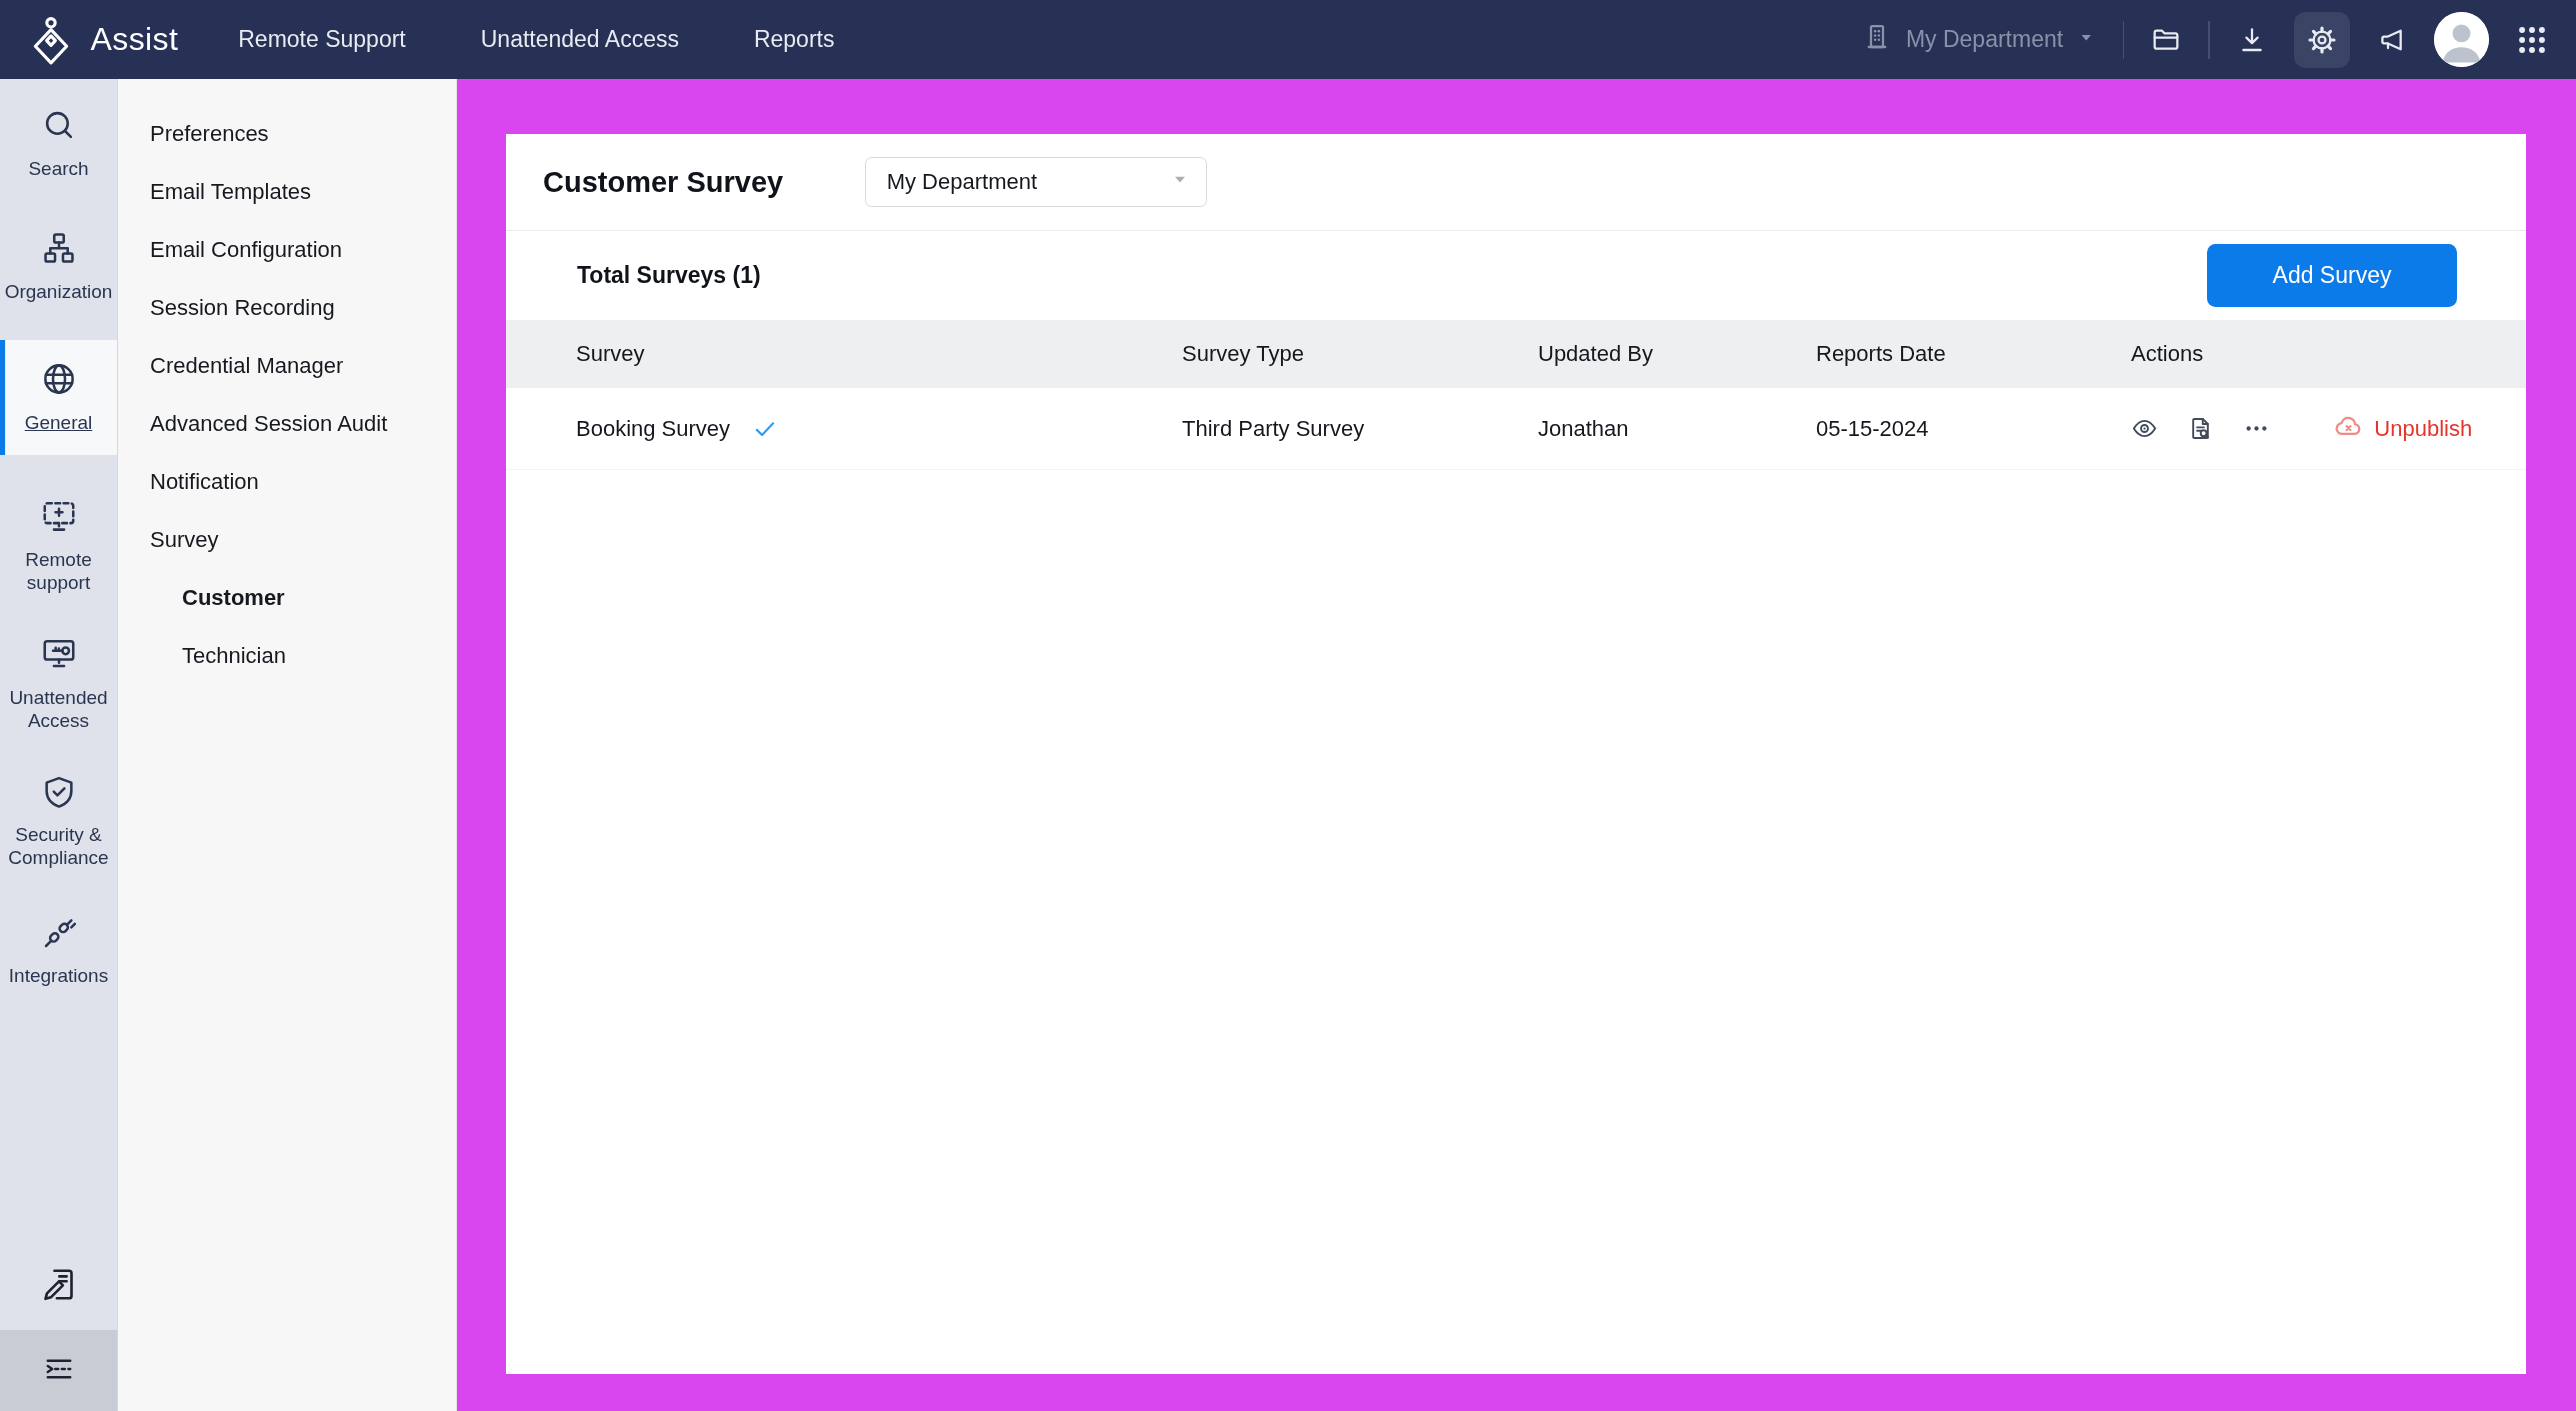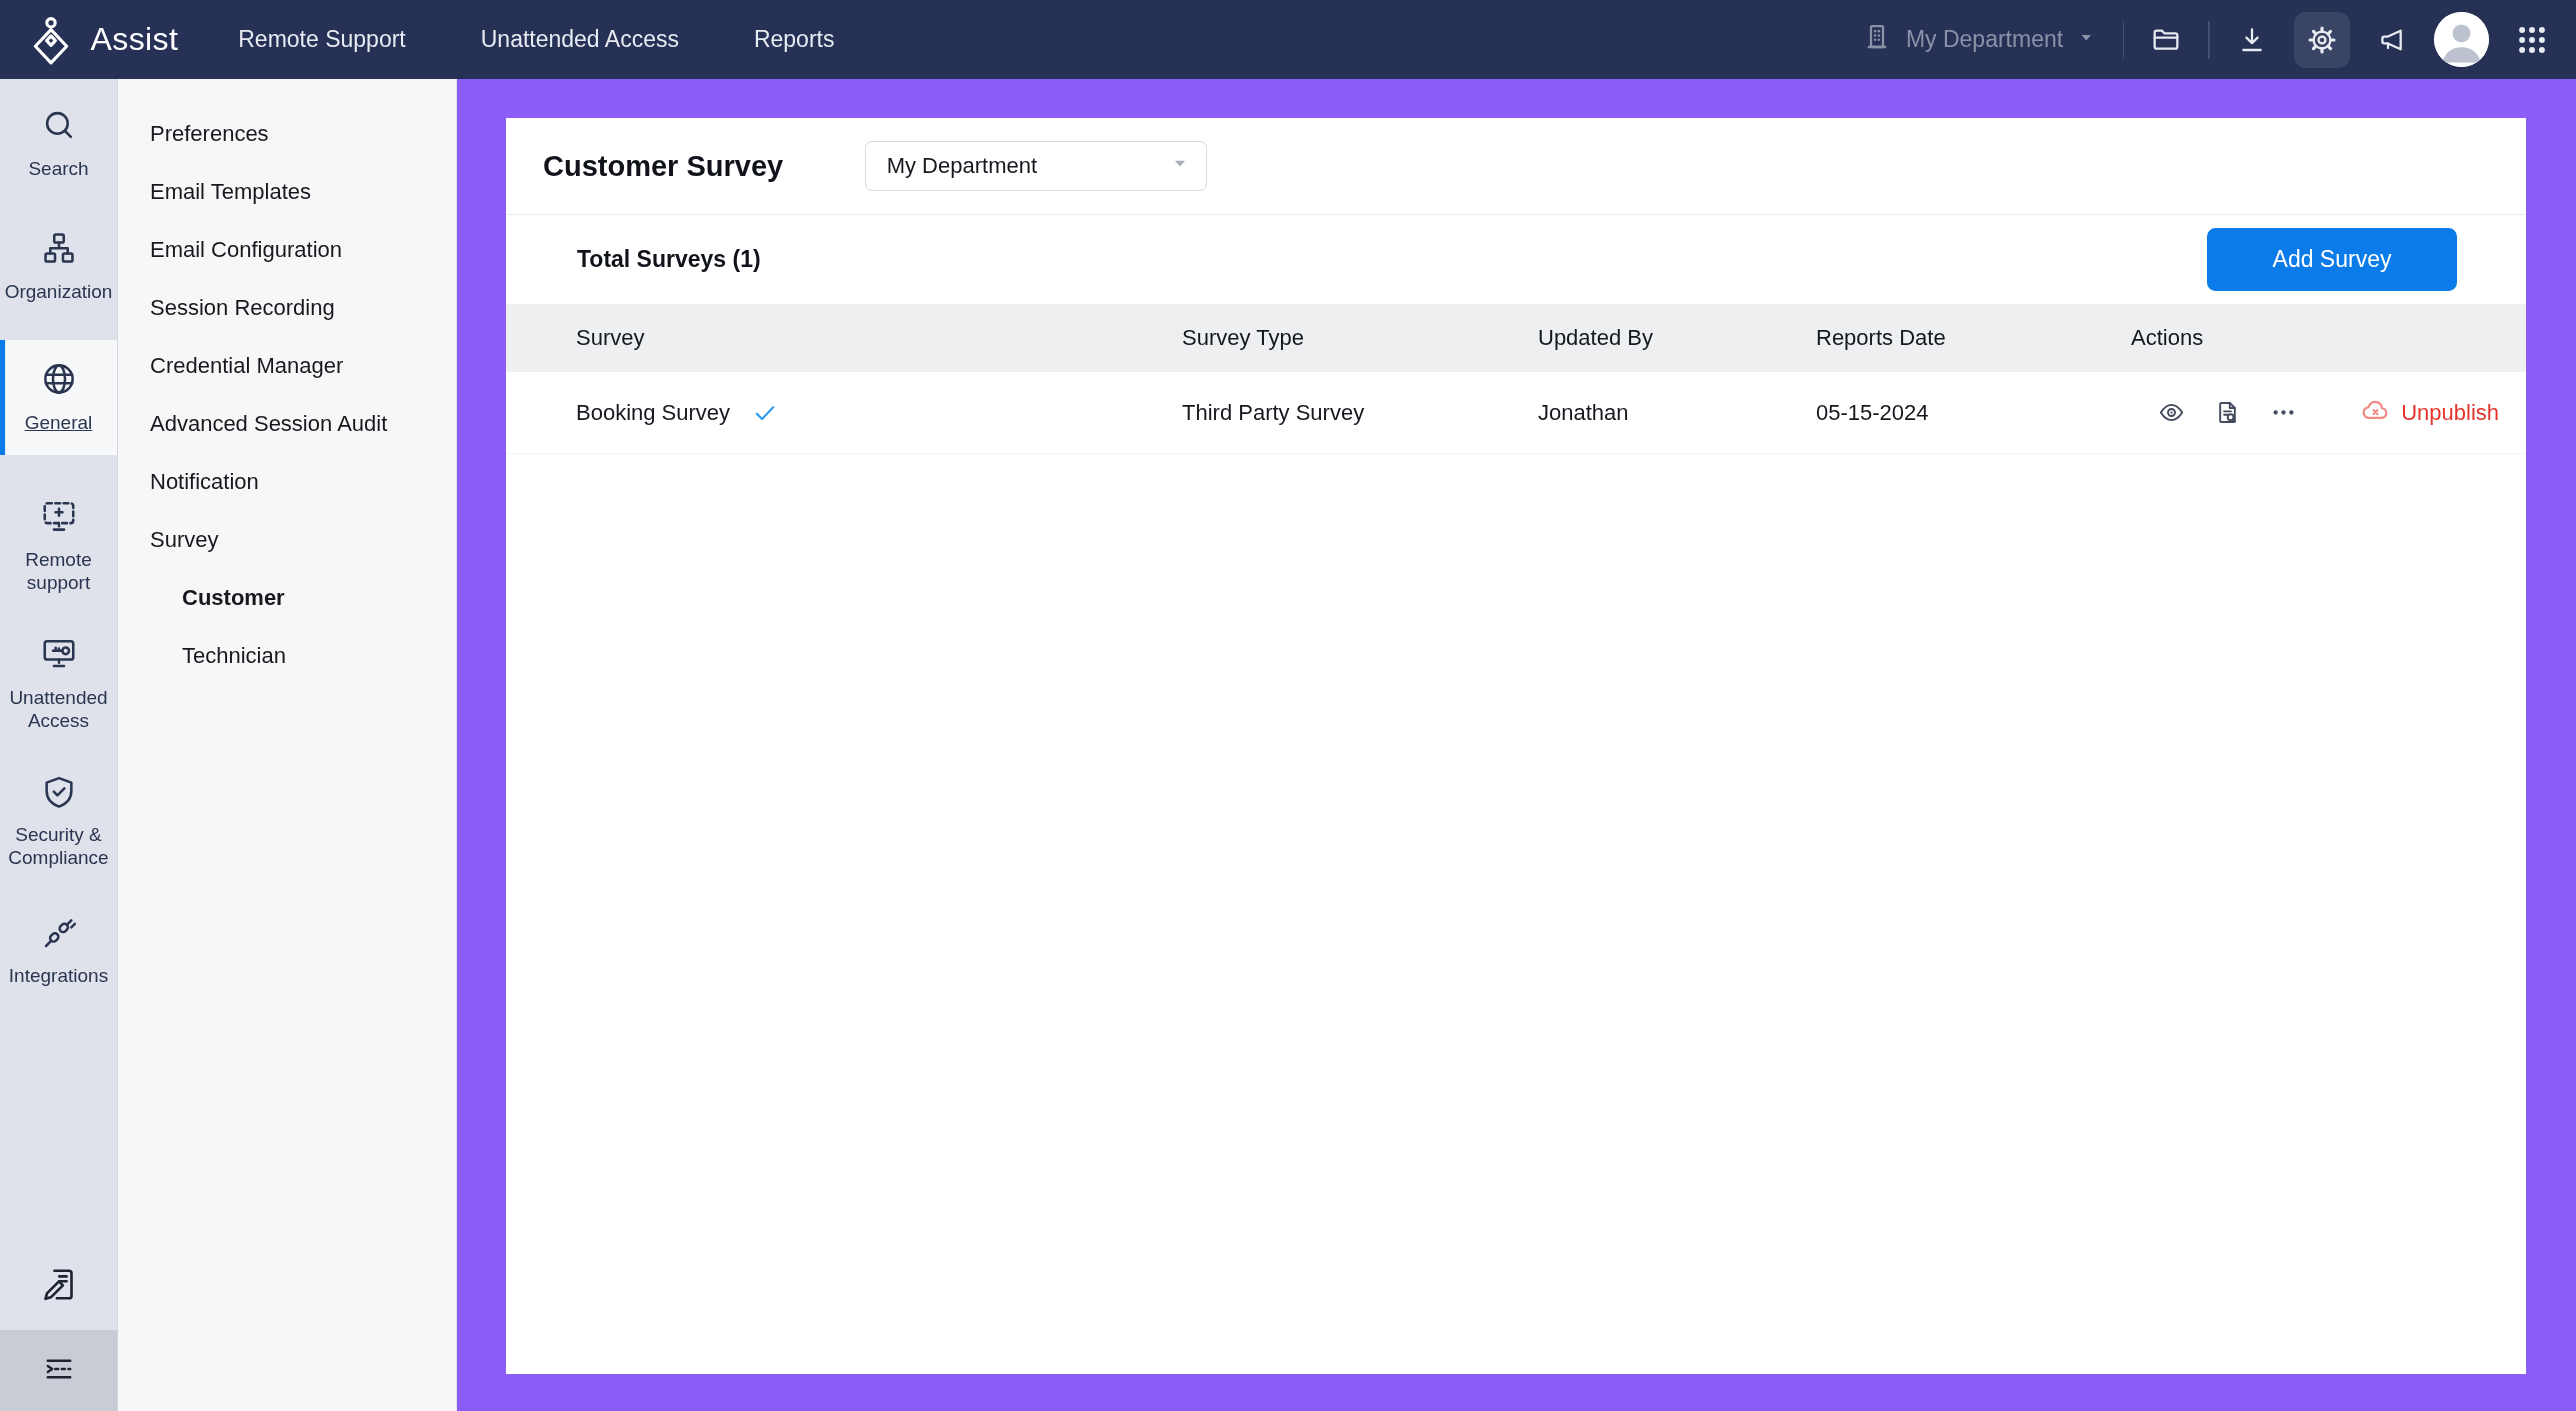--- a/index.html
+++ b/index.html
@@ -42,40 +42,40 @@
               display:flex; align-items:center; justify-content:center; cursor:pointer; color:#1C2230; }
   .ib-strip svg { width:36px; height:36px; }
 
   
   .settings-panel { width:339px; background:#F7F7F7; border-right:0.9px solid #E4E5E8; padding-top:26px; flex:none; }
   .sm-item { list-style:none; padding:16px 8.5px 16px 32px; font-size:22px; color:#16191F; cursor:pointer; }
   .sm-item.sub { padding-left:64px; }
   .sm-item.selected { font-weight:700; }
 
   
-  .main { flex:1; background:#8b5cf6; padding:39px 50px 37px 49px; }
+  .main { flex:1; background:#d946ef; padding:55px 50px 37px 49px; }
   .panel { background:#FFFFFF; height:100%; }
   .panel-header { height:97px; display:flex; align-items:center; padding:0 37px; border-bottom:0.9px solid #E9EBEE; }
   .panel-title { font-size:29px; font-weight:600; color:#101319; }
   .dept-dropdown { margin-left:82px; width:342px; height:50px; border:0.9px solid #D6D9DE; border-radius:6.8px;
                    display:flex; align-items:center; justify-content:space-between; padding:0 15.4px 0 20.5px;
                    font-size:22px; color:#15181E; cursor:pointer; background:#fff; }
   .dd-caret { width:22px; height:22px; }
 
   .toolbar { height:89px; display:flex; align-items:center; padding:0 69px 0 71px; }
   .total-label { font-size:23px; font-weight:700; color:#101319; }
   .add-btn { margin-left:auto; width:250px; height:63px; background:#0B7BE9; color:#FFFFFF; font-size:23px;
              font-weight:500; border:none; border-radius:8.5px; cursor:pointer; font-family:inherit; }
 
   .thead, .trow { display:grid; grid-template-columns:606px 356px 278px 315px 1fr; align-items:center; padding-left:70px; }
   .thead { background:#EDEFF1; height:68px; font-size:22px; font-weight:500; color:#15181E; }
   .trow { height:82px; font-size:22px; color:#15181E; border-bottom:0.9px solid #F2F3F5; }
   .survey-cell { display:flex; align-items:center; gap:22px; }
   .check-icon svg { width:26px; height:26px; display:block; }
-  .actions-cell { display:flex; align-items:center; gap:29px;justify-content:center; }
+  .actions-cell { display:flex; align-items:center; gap:29px; }
   .icon-btn { width:27px; height:27px; color:#424A5B; background:none; border:none; padding:0; display:inline-flex; cursor:pointer; }
   .icon-btn svg { width:27px; height:27px; }
   .unpublish { display:flex; align-items:center; gap:10.3px; margin-left:34px; color:#E5342C; font-size:22px; cursor:pointer; background:none; border:none; font-family:inherit; }
   .unpublish svg { width:31px; height:31px; color:#F08B86; }
 
   svg.stroked { fill:none; stroke:currentColor; stroke-width:1.7; stroke-linecap:round; stroke-linejoin:round; }
 </style>
 </head>
 <body>
 

